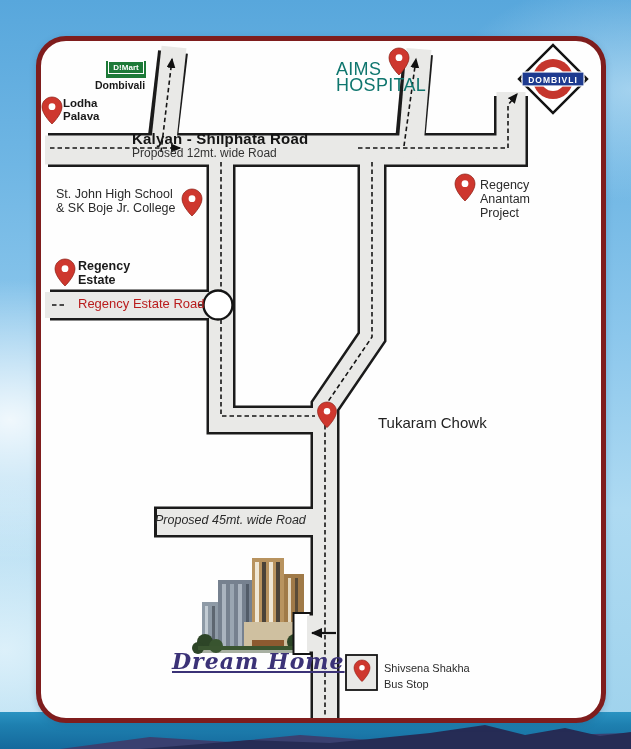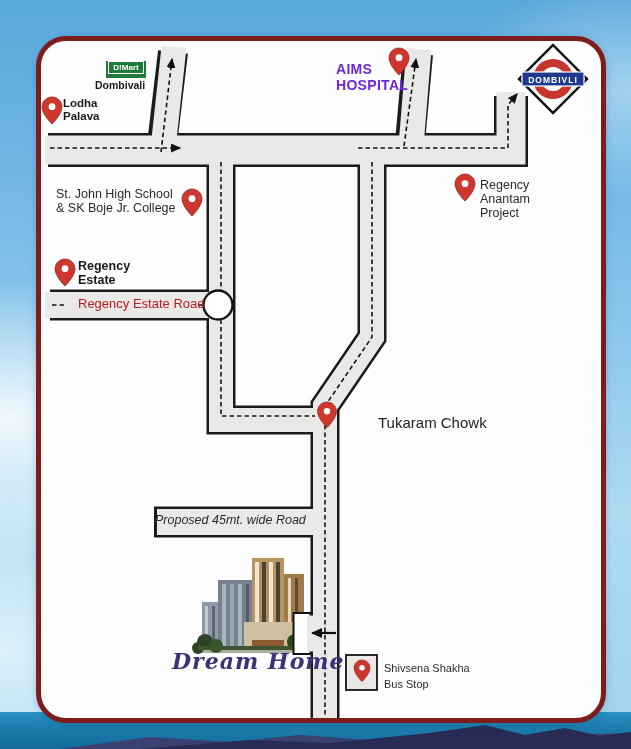--- a/index.html
+++ b/index.html
@@ -22,25 +22,25 @@
   }
   .map-svg{position:absolute;left:-39px;top:-39px;width:631px;height:749px;}
   .lbl{position:absolute;color:#2b2b2b;white-space:nowrap;}
   .lbl div{white-space:nowrap;}
   .center{text-align:left;}
   .b{font-weight:bold;color:#1a1a1a;}
   .kalyan-title{font-size:15px;font-weight:bold;color:#141414;line-height:15px;letter-spacing:.2px;}
   .kalyan-sub{font-size:12px;color:#333;line-height:13px;margin-top:1px;}
   .small{font-size:12.5px;line-height:13.5px;}
   .mid{font-size:11px;line-height:16px;}
-  .aims-t{font-size:14px;line-height:16px;color:#6d28d9;letter-spacing:.3px;font-weight:bold;}
+  .aims-t{font-size:18px;line-height:16px;color:#0f766e;letter-spacing:.3px;}
   .tukaram-t{font-size:15px;color:#222;}
   .roadname-t{font-size:13px;color:#b91c1c;}
   .dream-t{font-family:"DejaVu Serif", serif;font-style:italic;font-weight:bold;
-           font-size:22px;color:#3b3277;letter-spacing:1px;}
+           font-size:22px;color:#3b3277;letter-spacing:1px;text-decoration:underline;}
   .dmart-logo{position:absolute;left:106px;top:61px;width:40px;height:17px;
     background:#1d7a38;display:flex;align-items:flex-start;justify-content:center;}
   .dmart-inner{border:1px solid #fff;width:34px;height:11px;display:flex;align-items:center;
     justify-content:center;color:#fff;font-size:8px;font-weight:bold;line-height:9px;}
 </style>
 </head>
 <body>
 
 <div class="sea"></div>
 <svg class="scenery" viewBox="0 0 631 40">
@@ -171,20 +171,22 @@
   <div class="dmart-inner">D!Mart</div>
 </div>
 <div class="lbl b center" style="left:95px;top:79px;width:62px;font-size:10.5px;">Dombivali</div>
 
 <div class="lbl b" style="left:63px;top:97px;font-size:11.5px;line-height:13px;">
   <div>Lodha</div>
   <div>Palava</div>
 </div>
 
 <div class="lbl center" style="left:132px;top:131px;width:280px;">
+  <div class="kalyan-title">Kalyan - Shilphata Road</div>
+  <div class="kalyan-sub">Proposed 12mt. wide Road</div>
 </div>
 
 <div class="lbl small center" style="left:56px;top:188px;width:120px;">
   <div>St. John High School</div>
   <div>&amp; SK Boje Jr. College</div>
 </div>
 
 <div class="lbl aims-t" style="left:336px;top:61px;">
   <div>AIMS</div>
   <div>HOSPITAL</div>

